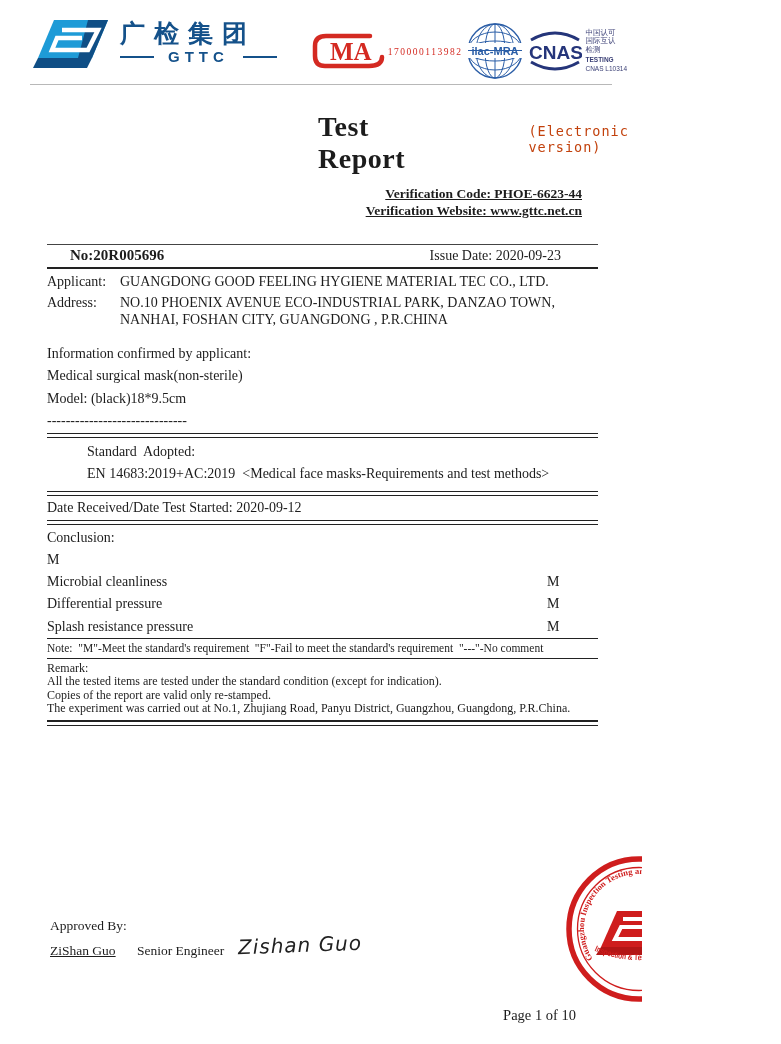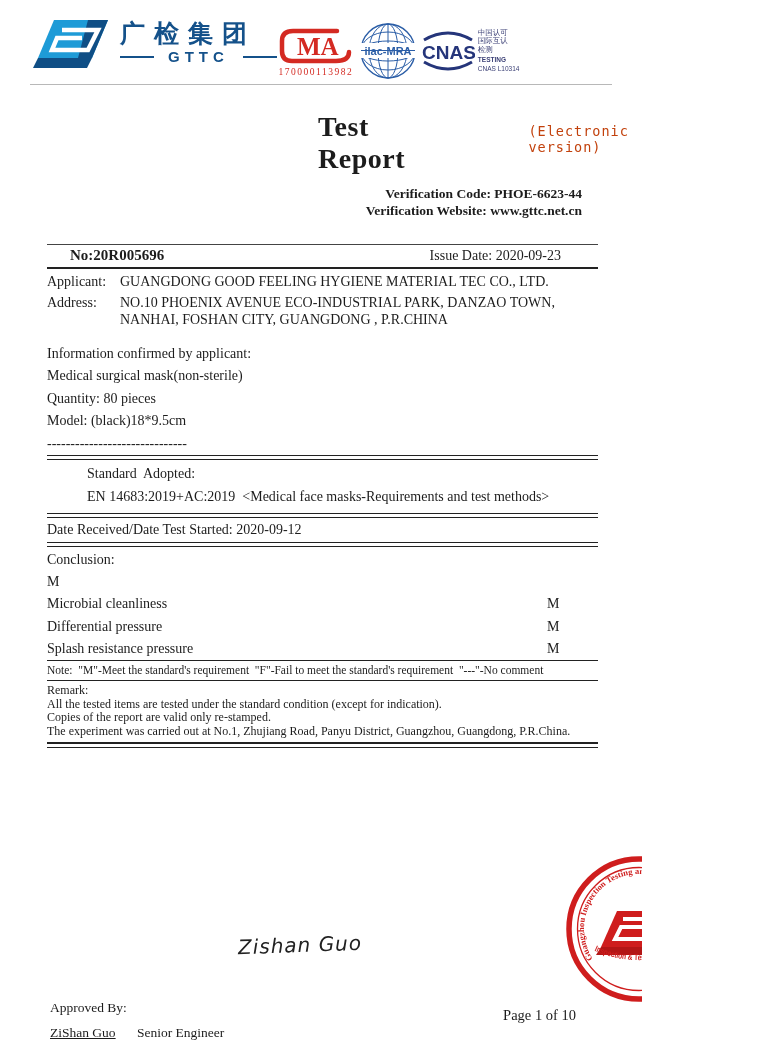--- a/index.html
+++ b/index.html
@@ -11,36 +11,36 @@
   .hdr{display:flex;align-items:flex-start;padding:18px 0 0 30px;height:64px;}
   .hdr-left{display:flex;align-items:flex-start;gap:10px;}
   .hdr-text{padding-top:2px;}
   .hdr-cn{font-family:"Liberation Sans",sans-serif;font-weight:bold;font-size:25px;
           color:#14518a;letter-spacing:9px;line-height:26px;}
   .hdr-en{display:flex;align-items:center;gap:14px;color:#14518a;margin-top:2px;}
   .hdr-en .dash{width:34px;border-top:2px solid #14518a;height:0;}
   .hdr-en .en-word{font-family:"Liberation Sans",sans-serif;font-weight:bold;
                    font-size:15px;letter-spacing:5px;}
   .hdr-right{margin-left:auto;margin-right:176px;display:flex;align-items:center;gap:4px;padding-top:4px;}
-  .cma-box{display:flex;flex-direction:column;align-items:center;}
+  .cma-box{display:flex;flex-direction:row;align-items:center;margin-left:33px;}
   .cma-num{font-size:9.5px;font-weight:normal;color:#d42a22;letter-spacing:1.5px;margin-top:1px;}
   .cnas-group{display:flex;align-items:center;gap:3px;}
   .cnas-txt{font-family:"Liberation Sans",sans-serif;color:#3a3f75;font-size:7.5px;
             line-height:8.5px;width:56px;}
   .cnas-txt .b{font-weight:bold;font-size:6.5px;margin-top:2px;}
   .cnas-txt .s{font-size:6.5px;}
   .rule-gray{border-top:1px solid #b8b8b8;margin:2px 30px 0 30px;}
 
   
   .title-row{margin-top:26px;display:flex;align-items:baseline;}
   .title-main{margin-left:318px;font-size:28px;font-weight:bold;letter-spacing:.5px;}
   .title-suffix{margin-left:120px;font-family:"DejaVu Sans Mono",monospace;
                 font-size:13.5px;color:#c2410c;letter-spacing:1px;}
   .verify{margin-top:10px;text-align:right;padding-right:60px;font-weight:bold;
-          font-size:13.5px;line-height:17px;}
+          font-size:13.5px;line-height:17px;text-decoration:underline;}
 
   
   .content{margin:0 44px 0 47px;}
   .row-no{margin-top:25px;border-top:1px solid #444;border-bottom:2px solid #222;
           display:flex;justify-content:space-between;align-items:baseline;
           padding:2px 37px 3px 23px;}
   .no-val{font-weight:bold;font-size:15px;}
   .issue-date{font-size:14px;}
   .row-kv{display:flex;font-size:14px;line-height:17px;padding-top:4px;}
   .row-kv .k{width:73px;flex:none;}
@@ -53,21 +53,21 @@
   .std-block{font-size:14px;padding:3px 0 5px;}
   .std-block div{line-height:22.5px;margin-left:40px;}
   .date-row{font-size:14px;padding:3px 0 4px;line-height:17px;}
   .concl-label{font-size:14px;padding:4px 0 3px;line-height:17px;}
   .concl-item{display:flex;font-size:14px;line-height:22.3px;}
   .ci-name{width:500px;flex:none;}
   .note-row{font-size:11.5px;line-height:14px;padding:2px 0 3px;}
   .remark-block{font-size:12px;line-height:13.5px;padding:3px 0 4px;}
 
   
-  .approval{position:absolute;left:50px;top:1000px;font-size:13.5px;}
+  .approval{position:absolute;left:50px;top:918px;font-size:13.5px;}
   .appr-line2{margin-top:9px;}
   .appr-name{text-decoration:underline;}
   .appr-title{margin-left:18px;}
   .signature{position:absolute;left:238px;top:933px;font-family:"DejaVu Sans",sans-serif;
              font-style:italic;font-size:20px;color:#222;transform:rotate(-2deg);
              letter-spacing:1px;}
   .seal{position:absolute;left:563px;top:853px;width:152px;height:152px;}
   .page-num{position:absolute;right:66px;top:1007px;font-size:14.5px;}
 </style>
 </head>
@@ -153,21 +153,20 @@
       <span class="v">GUANGDONG GOOD FEELING HYGIENE MATERIAL TEC CO., LTD.</span>
     </div>
     <div class="row-kv">
       <span class="k">Address:</span>
       <span class="v">NO.10 PHOENIX AVENUE ECO-INDUSTRIAL PARK, DANZAO TOWN, NANHAI, FOSHAN CITY, GUANGDONG , P.R.CHINA</span>
     </div>
 
     <div class="info-block">
       <div class="info-line">Information confirmed by applicant:</div>
       <div class="info-line">Medical surgical mask(non-sterile)</div>
-      <div class="info-line">Quantity: 80 pieces</div>
       <div class="info-line">Model: (black)18*9.5cm</div>
       <div class="info-line">------------------------------</div>
     </div>
 
     <div class="drule"></div>
 
     <div class="std-block">
       <div class="pre">Standard  Adopted:</div>
       <div class="pre">EN 14683:2019+AC:2019  &lt;Medical face masks-Requirements and test methods&gt;</div>
     </div>

